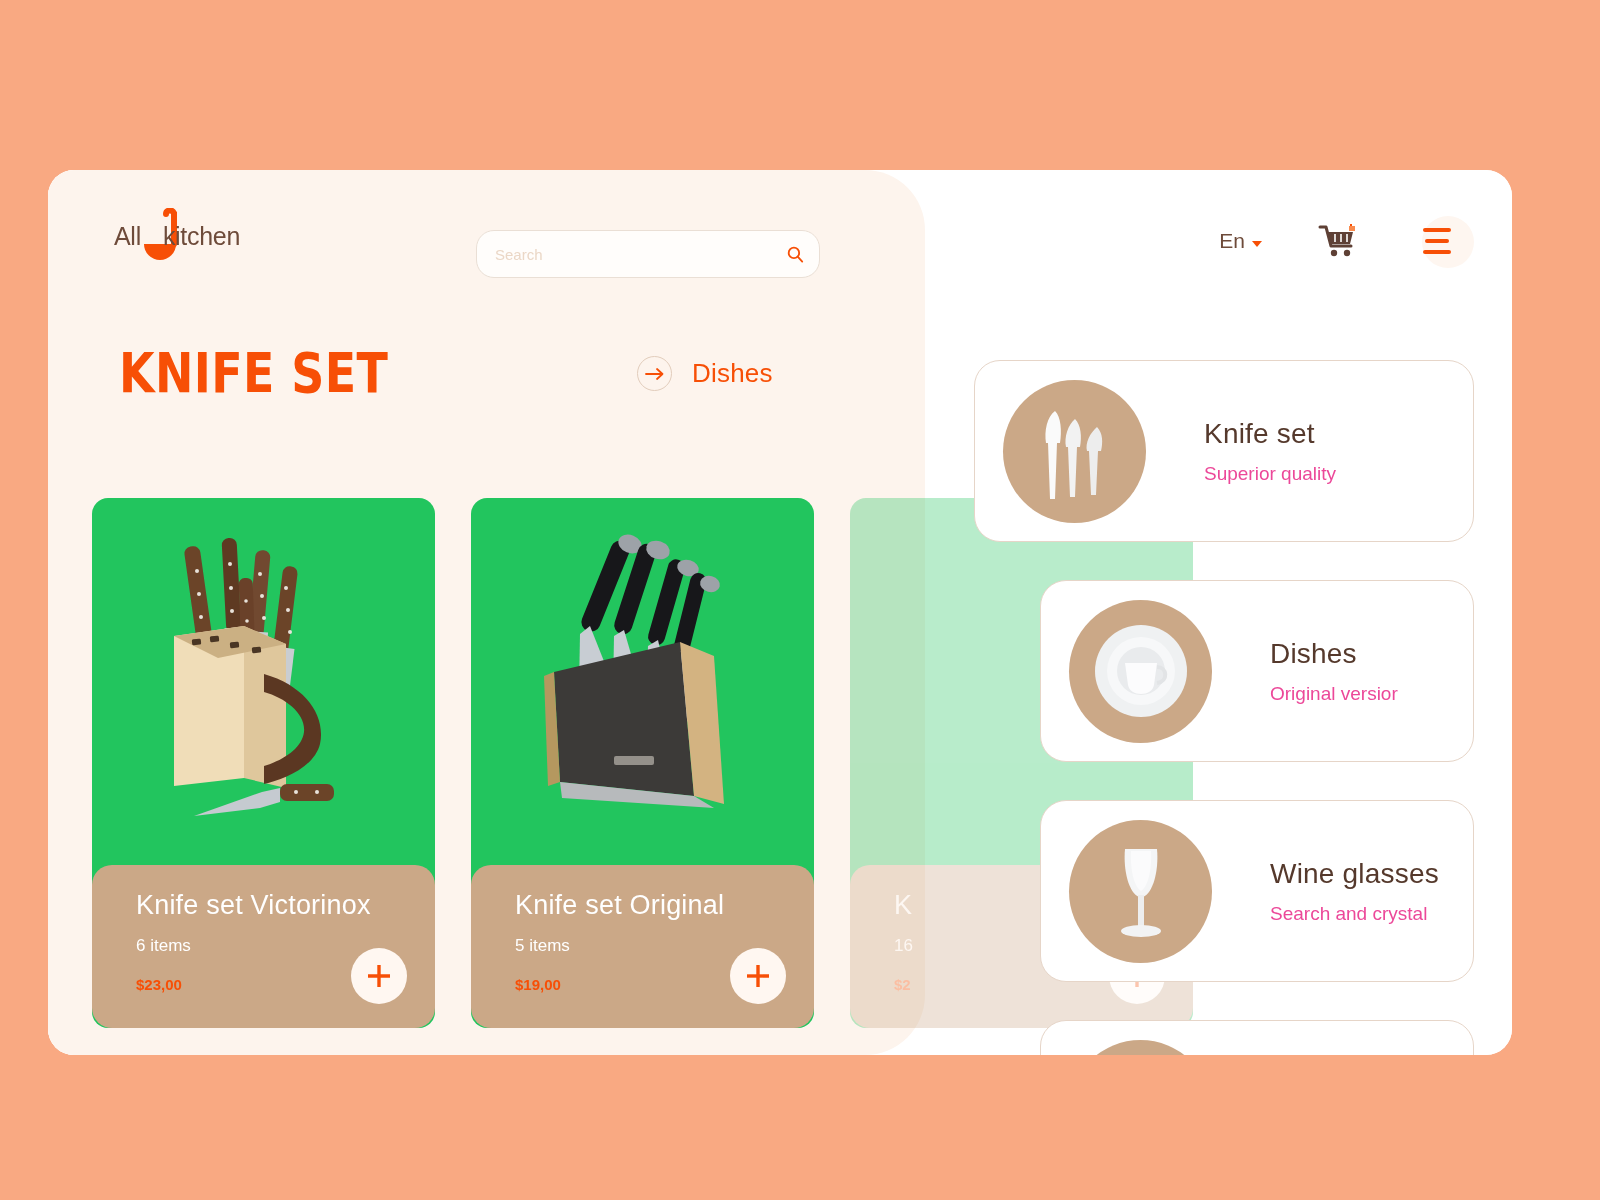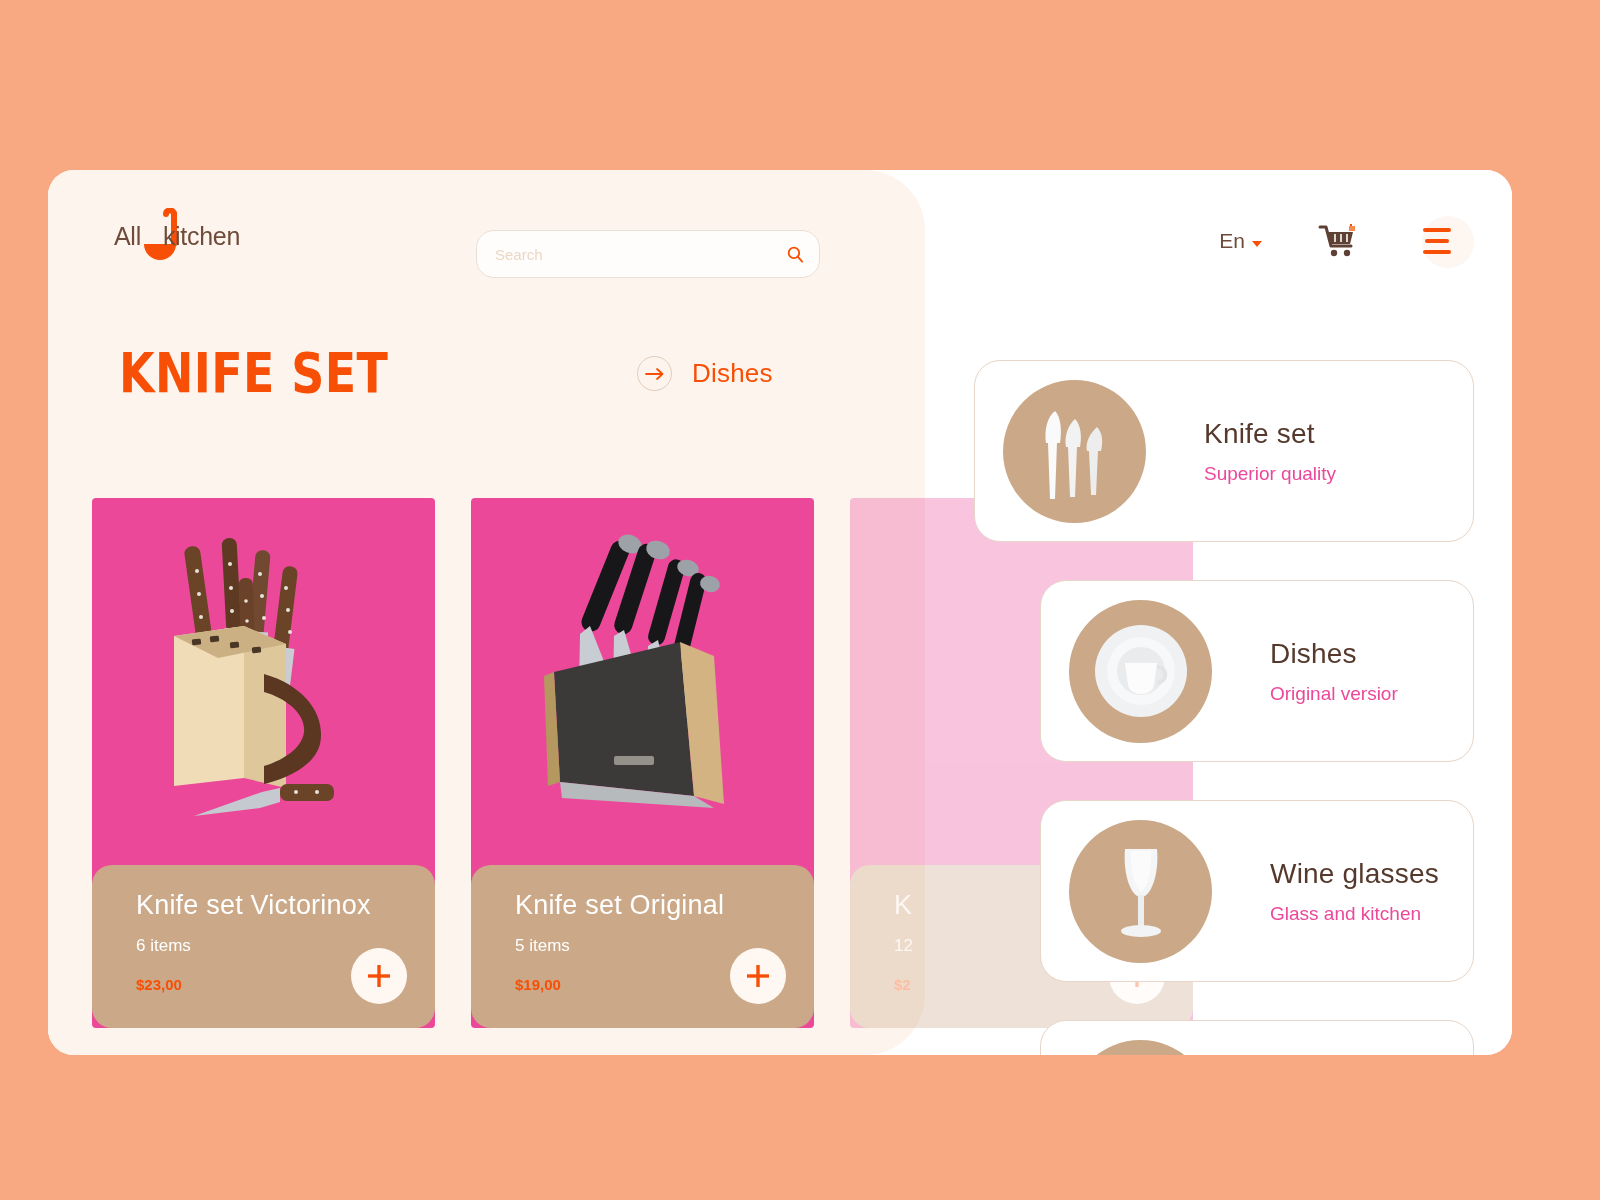--- a/index.html
+++ b/index.html
@@ -192,22 +192,22 @@
   .products {
     position: absolute;
     left: 44px;
     top: 328px;
     display: flex;
     gap: 36px;
   }
   .product-card {
     width: 343px;
     height: 530px;
-    border-radius: 4px;
-    background: #ec4899;
+    border-radius: 16px;
+    background: #22c55e;
     position: relative;
     overflow: hidden;
     flex: 0 0 auto;
   }
   .product-card.faded { opacity: 0.32; }
 
   .product-img-area {
     position: absolute;
     left: 0; top: 0;
     width: 100%;
@@ -481,21 +481,21 @@
             <line x1="2" y1="13" x2="24" y2="13" stroke="#F74F06" stroke-width="3.4"></line>
           </svg>
         </button>
       </div>
     </div>
 
     <div class="product-card faded">
       <div class="product-img-area"></div>
       <div class="product-info">
         <div class="product-name">K</div>
-        <div class="product-items">12</div>
+        <div class="product-items">16</div>
         <div class="product-price">$2</div>
         <button class="add-btn">
           <svg width="26" height="26" viewBox="0 0 26 26">
             <line x1="13" y1="2" x2="13" y2="24" stroke="#F74F06" stroke-width="3.4"></line>
             <line x1="2" y1="13" x2="24" y2="13" stroke="#F74F06" stroke-width="3.4"></line>
           </svg>
         </button>
       </div>
     </div>
 
@@ -537,21 +537,21 @@
       <div class="cat-thumb">
         <svg width="120" height="120" viewBox="0 0 120 120">
           <path d="M44 18 L76 18 C78 40, 72 62, 62 66 L58 66 C48 62, 42 40, 44 18 Z" fill="#F4F5F6"></path>
           <path d="M50 20 L70 20 C71 38, 67 56, 60 60 C53 56, 49 38, 50 20 Z" fill="#FBFBFC"></path>
           <rect x="57" y="64" width="6" height="34" fill="#EDEEEF"></rect>
           <ellipse cx="60" cy="100" rx="20" ry="6" fill="#F2F3F4"></ellipse>
         </svg>
       </div>
       <div class="cat-text">
         <div class="cat-title">Wine glasses</div>
-        <div class="cat-sub">Glass and kitchen</div>
+        <div class="cat-sub">Search and crystal</div>
       </div>
     </div>
 
     <div class="cat-card c4">
       <div class="cat-thumb"></div>
       <div class="cat-text">
         <div class="cat-title"></div>
         <div class="cat-sub"></div>
       </div>
     </div>

